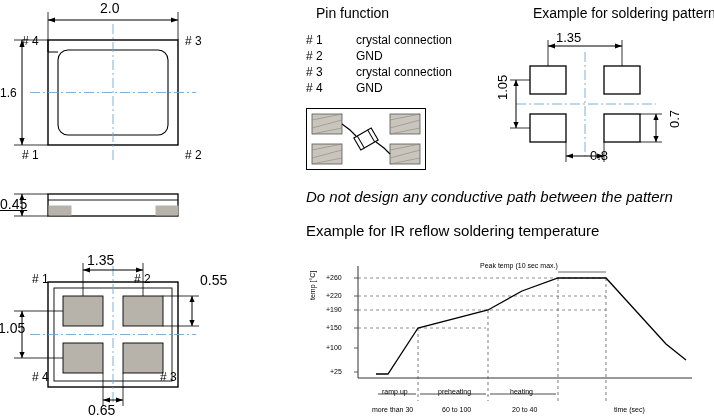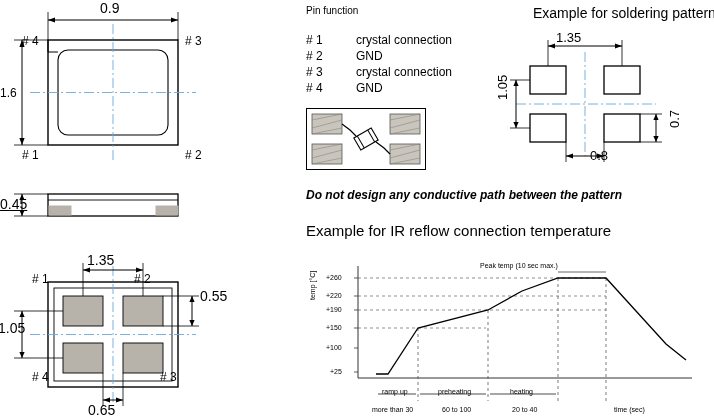--- a/index.html
+++ b/index.html
@@ -8,21 +8,21 @@
     background:#ffffff;
     font-family:"Liberation Sans", sans-serif;
     color:#000;
     position:relative;
     overflow:hidden;
   }
   .abs{position:absolute;}
   .lbl{font-size:12px;color:#000;white-space:nowrap;}
   .lbl-xs{font-size:7px;color:#000;white-space:nowrap;}
   .hdr{font-size:13.5px;color:#000;white-space:nowrap;}
-  .ital{font-style:italic;font-weight:bold;font-size:12px;}
+  .ital{font-style:italic;font-weight:normal;font-size:15px;}
   .big{font-size:15px;}
   svg{display:block;}
 </style>
 </head>
 <body>
 
 <div class="abs" style="left:0;top:0;width:300px;height:170px;">
   <svg width="300" height="170" viewBox="0 0 300 170">
 
     <rect x="48" y="40" width="130" height="105" fill="#ffffff" stroke="#000" stroke-width="1.4"></rect>
@@ -40,21 +40,21 @@
     <line x1="48" y1="12" x2="48" y2="40" stroke="#000" stroke-width="0.8"></line>
     <line x1="178" y1="12" x2="178" y2="40" stroke="#000" stroke-width="0.8"></line>
 
     <line x1="22" y1="40" x2="22" y2="145" stroke="#000" stroke-width="1"></line>
     <path d="M22 40 l-2.6 7 h5.2 z" fill="#000"></path>
     <path d="M22 145 l-2.6 -7 h5.2 z" fill="#000"></path>
     <line x1="14" y1="40" x2="48" y2="40" stroke="#000" stroke-width="0.8"></line>
     <line x1="14" y1="145" x2="48" y2="145" stroke="#000" stroke-width="0.8"></line>
   </svg>
 </div>
-<div class="abs lbl" style="left:100px;top:0px;font-size:14px;">0.9</div>
+<div class="abs lbl" style="left:100px;top:0px;font-size:14px;">2.0</div>
 <div class="abs lbl" style="left:0px;top:86px;font-size:12px;">1.6</div>
 <div class="abs lbl" style="left:22px;top:34px;"># 4</div>
 <div class="abs lbl" style="left:185px;top:34px;"># 3</div>
 <div class="abs lbl" style="left:22px;top:148px;"># 1</div>
 <div class="abs lbl" style="left:185px;top:148px;"># 2</div>
 
 <div class="abs" style="left:0;top:180px;width:300px;height:60px;">
   <svg width="300" height="60" viewBox="0 0 300 60">
 
     <rect x="48" y="14" width="130" height="22" fill="#ffffff" stroke="#000" stroke-width="1.3"></rect>
@@ -106,28 +106,28 @@
 
     <line x1="103" y1="150" x2="123" y2="150" stroke="#000" stroke-width="1"></line>
     <path d="M103 150 l7 -2.6 v5.2 z" fill="#000"></path>
     <path d="M123 150 l-7 -2.6 v5.2 z" fill="#000"></path>
     <line x1="103" y1="123" x2="103" y2="156" stroke="#000" stroke-width="0.8"></line>
     <line x1="123" y1="123" x2="123" y2="156" stroke="#000" stroke-width="0.8"></line>
   </svg>
 </div>
 <div class="abs lbl" style="left:87px;top:252px;font-size:14px;">1.35</div>
 <div class="abs lbl" style="left:-2px;top:320px;font-size:14px;">1.05</div>
-<div class="abs lbl" style="left:200px;top:272px;font-size:14px;margin-top:16px;">0.55</div>
+<div class="abs lbl" style="left:200px;top:272px;font-size:14px;">0.55</div>
 <div class="abs lbl" style="left:88px;top:402px;font-size:14px;">0.65</div>
 <div class="abs lbl" style="left:32px;top:272px;"># 1</div>
 <div class="abs lbl" style="left:134px;top:272px;"># 2</div>
 <div class="abs lbl" style="left:32px;top:370px;"># 4</div>
 <div class="abs lbl" style="left:160px;top:370px;"># 3</div>
 
-<div class="abs hdr" style="left:306px;top:5px;font-size:10px;">Pin function</div>
+<div class="abs hdr" style="left:316px;top:5px;font-size:14px;">Pin function</div>
 
 <div class="abs" style="left:306px;top:33px;width:200px;">
   <div style="display:flex;margin-bottom:2px;">
     <div class="lbl" style="width:50px;"># 1</div>
     <div class="lbl">crystal connection</div>
   </div>
   <div style="display:flex;margin-bottom:2px;">
     <div class="lbl" style="width:50px;"># 2</div>
     <div class="lbl">GND</div>
   </div>
@@ -216,21 +216,21 @@
     <line x1="104" y1="114" x2="104" y2="134" stroke="#000" stroke-width="0.8"></line>
   </svg>
 </div>
 <div class="abs lbl" style="left:556px;top:30px;font-size:13px;">1.35</div>
 <div class="abs lbl" style="left:495px;top:100px;font-size:13px;transform:rotate(-90deg);transform-origin:left top;">1.05</div>
 <div class="abs lbl" style="left:667px;top:128px;font-size:13px;transform:rotate(-90deg);transform-origin:left top;">0.7</div>
 <div class="abs lbl" style="left:590px;top:148px;font-size:13px;">0.8</div>
 
 <div class="abs ital" style="left:306px;top:188px;">Do not design any conductive path between the pattern</div>
 
-<div class="abs big" style="left:306px;top:222px;">Example for IR reflow connection temperature</div>
+<div class="abs big" style="left:306px;top:222px;">Example for IR reflow soldering temperature</div>
 
 <div class="abs" style="left:306px;top:256px;">
   <svg width="400" height="158" viewBox="0 0 400 158">
 
     <line x1="52" y1="10" x2="52" y2="122" stroke="#333" stroke-width="1"></line>
     <line x1="52" y1="122" x2="386" y2="122" stroke="#333" stroke-width="1"></line>
 
     <g stroke="#333" stroke-width="0.8">
       <line x1="48" y1="22" x2="52" y2="22"></line>
       <line x1="48" y1="40" x2="52" y2="40"></line>

